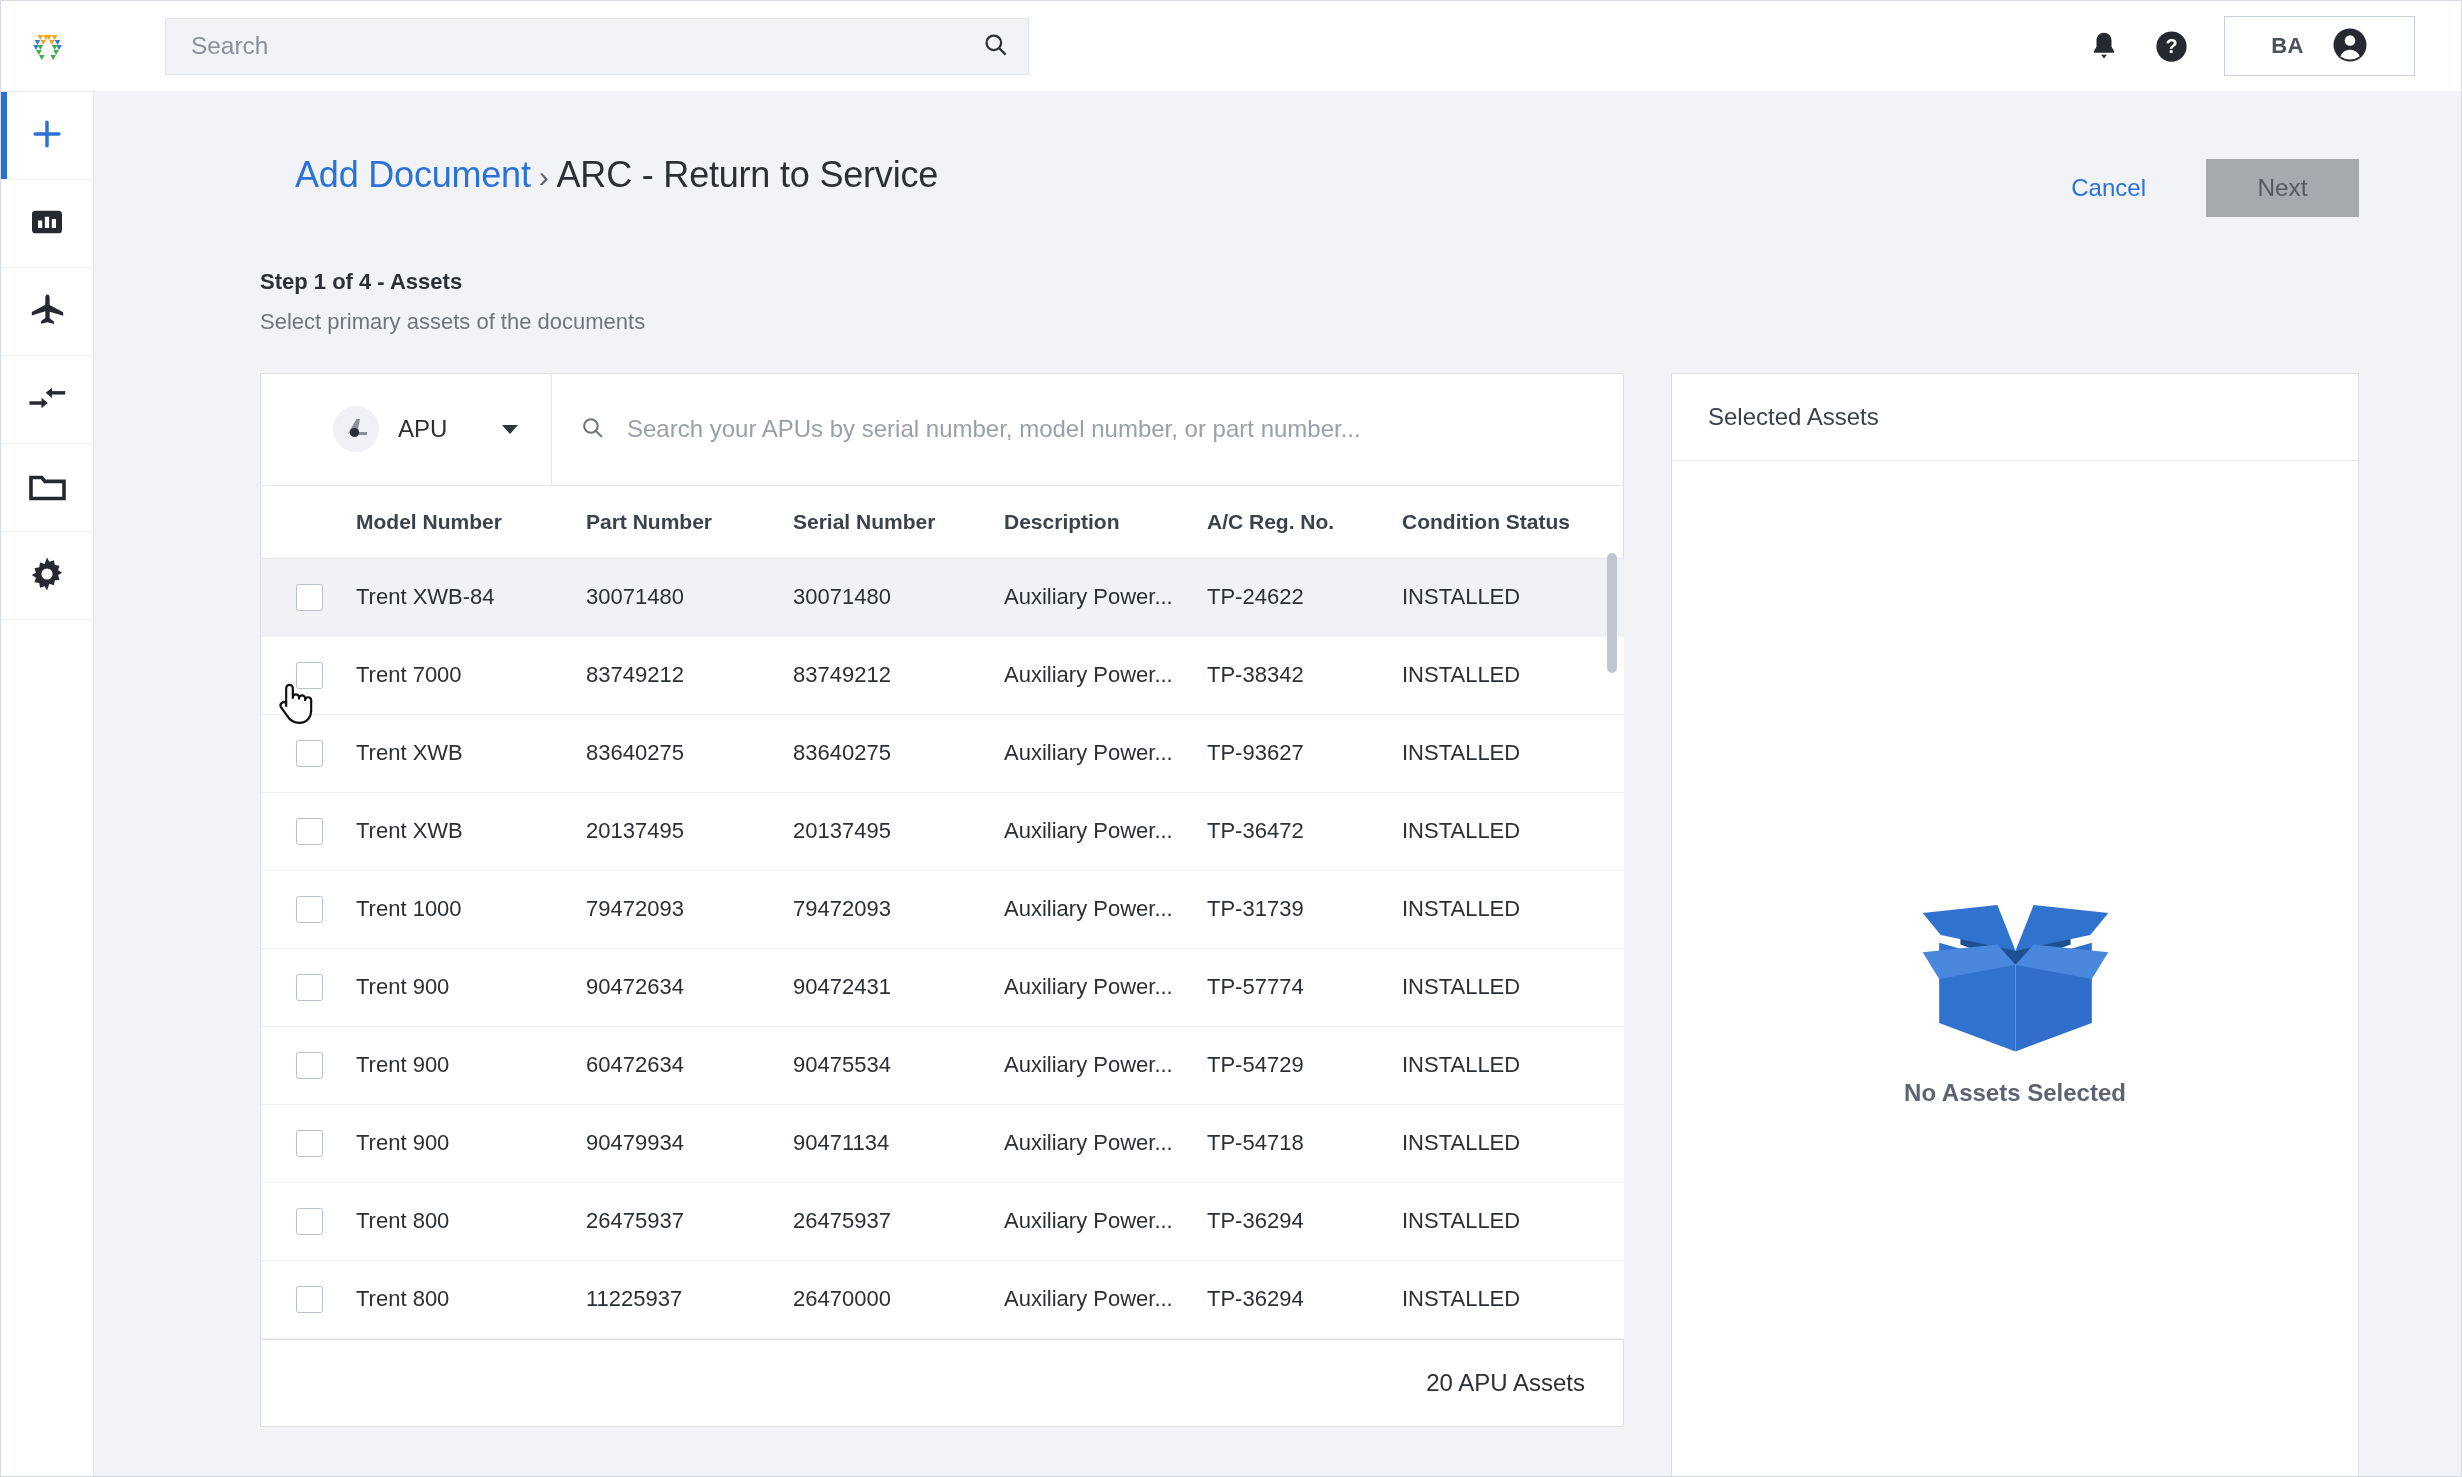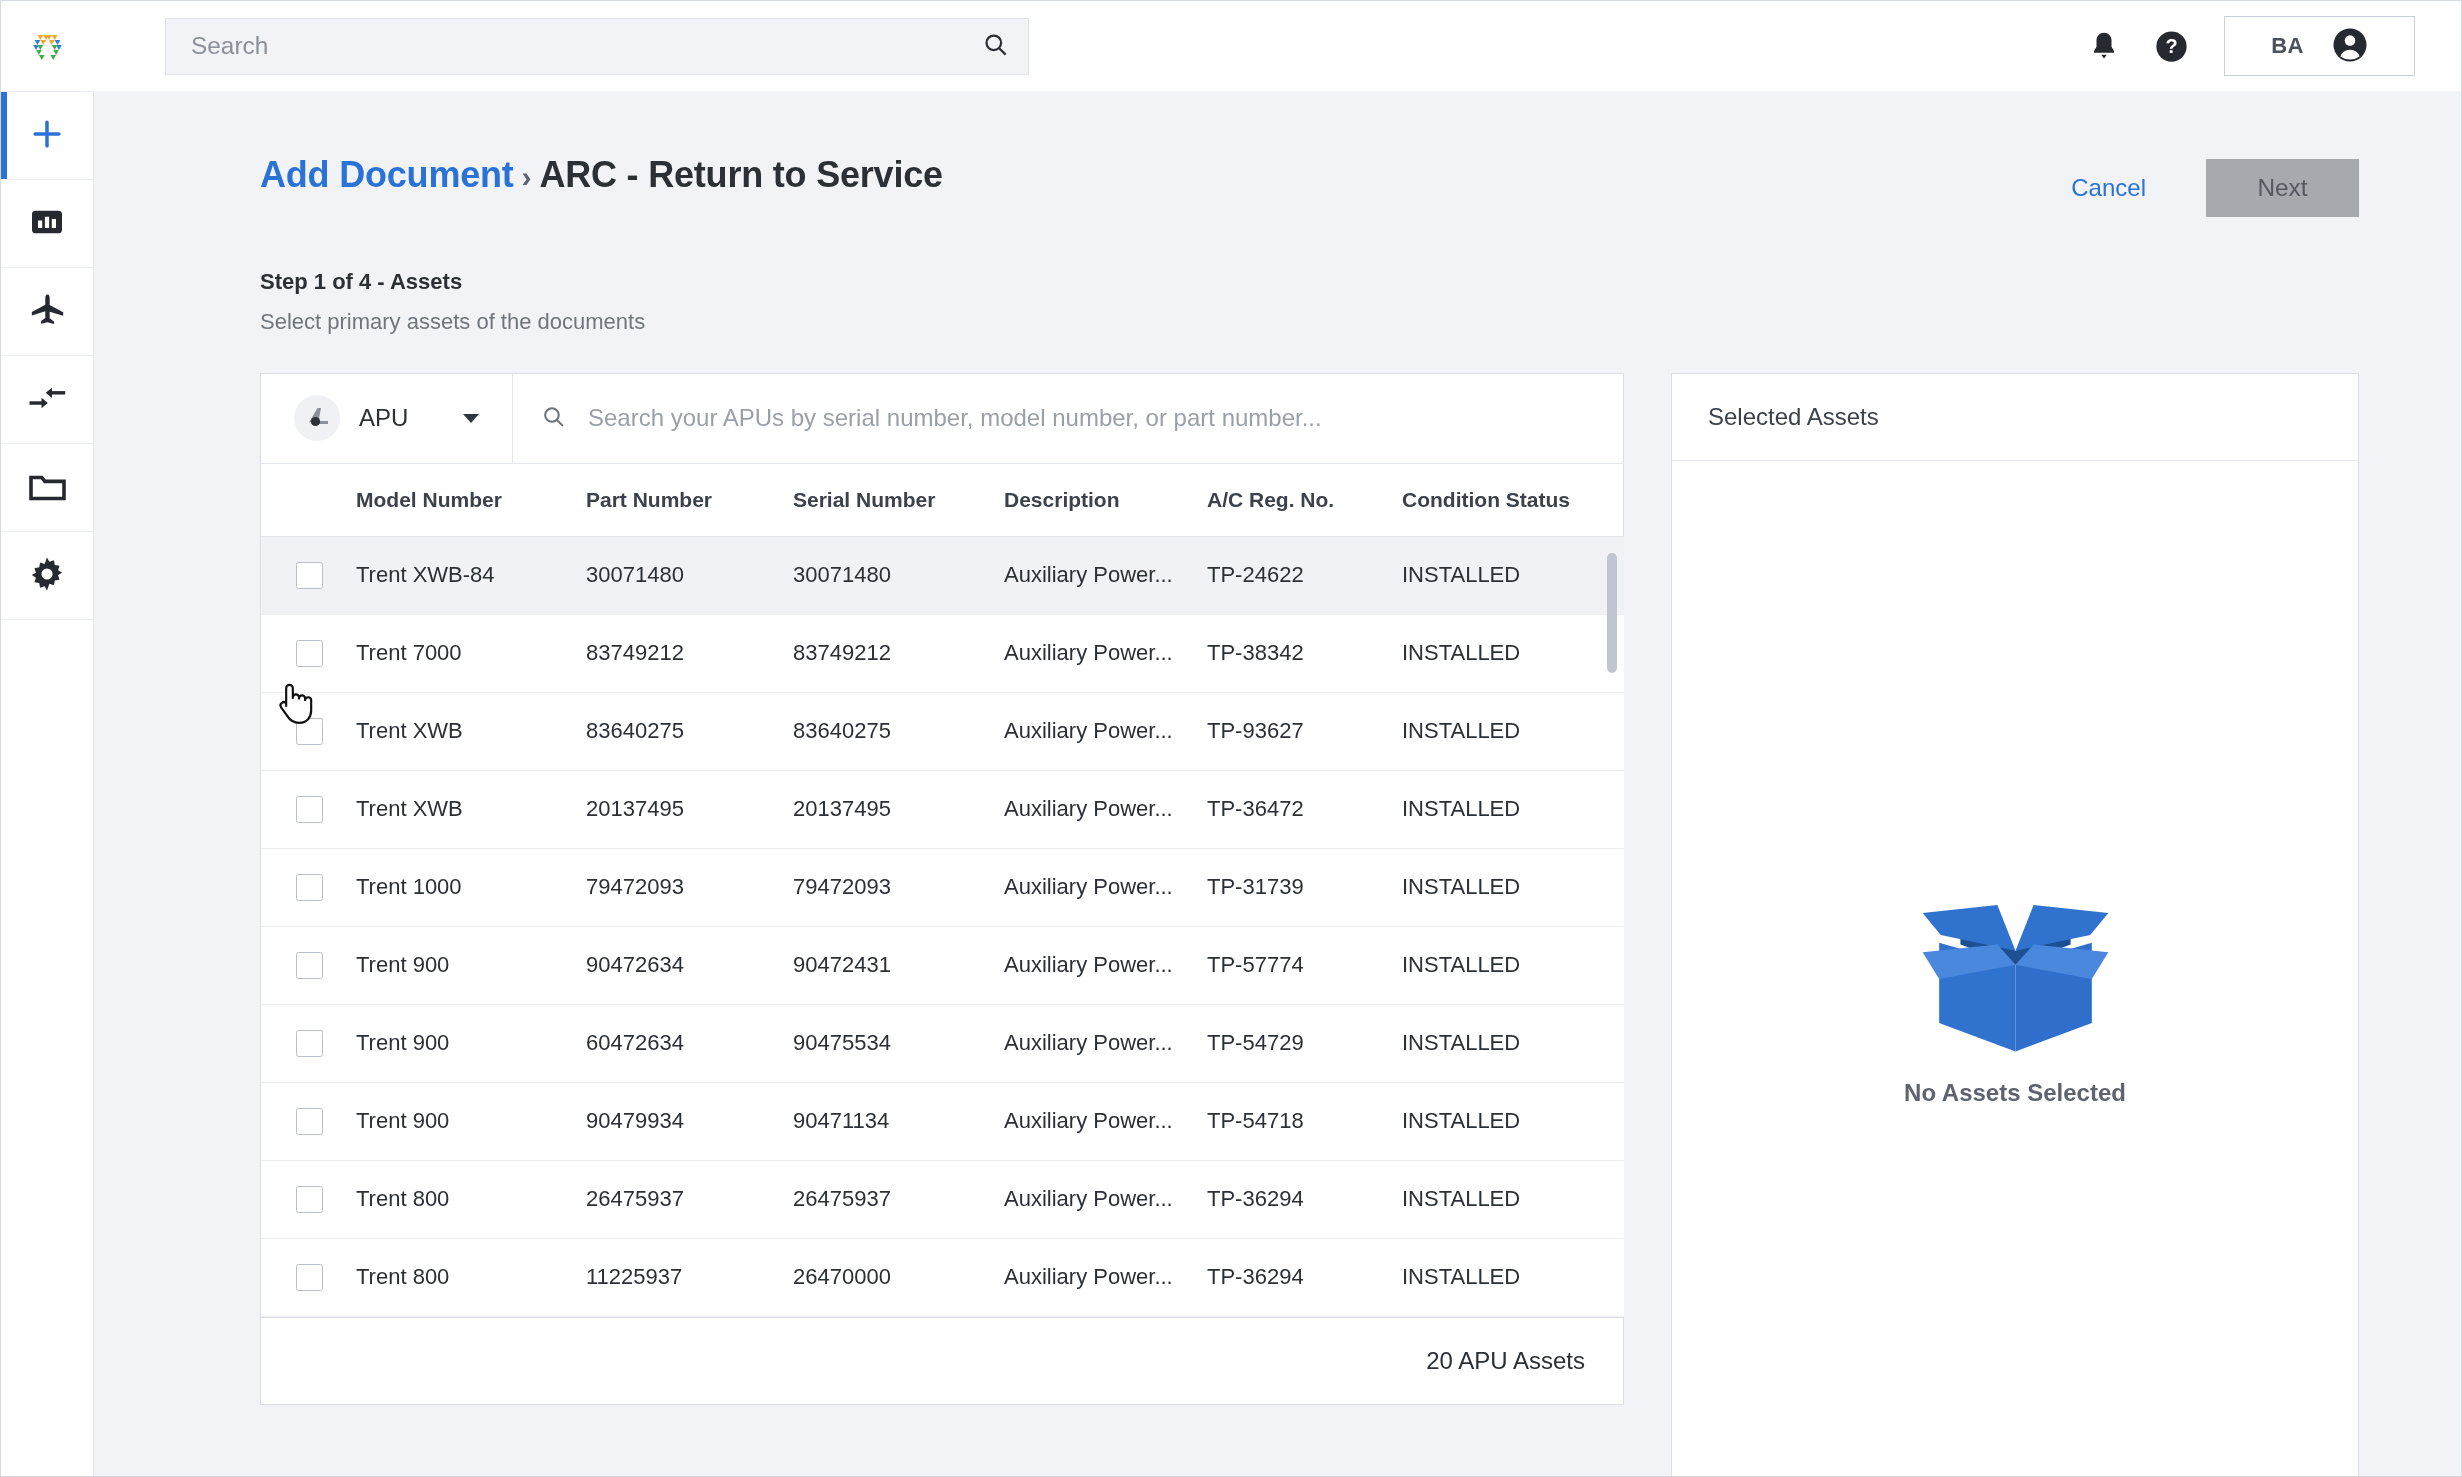--- a/index.html
+++ b/index.html
@@ -131,23 +131,24 @@
 
   .content-inner { padding: 63px 102px 0 166px; }
 
   
   .page-head {
     display: flex;
     align-items: flex-start;
   }
   .breadcrumb {
     font-size: 36px;
-    font-weight: 700;
+    font-weight: 400;
     letter-spacing: -0.2px;
     white-space: nowrap;
+    margin-left: 35px;
   }
   .crumb-link { color: #2a72d6; cursor: pointer; }
   .crumb-sep { color: #5d646f; margin: 0 8px; font-size: 30px; }
   .crumb-current { color: #2b2f36; }
 
   .head-actions {
     margin-left: auto;
     display: flex;
     align-items: center;
     gap: 60px;
@@ -189,24 +190,25 @@
     align-items: flex-start;
   }
 
   .left-panel {
     width: 1364px;
     background: #ffffff;
     border: 0.8px solid #dadfe6;
   }
 
   .search-row {
-    height: 90px;
+    height: 112px;
     display: flex;
     align-items: stretch;
     border-bottom: 0.8px solid #e4e8ee;
+    padding-left: 39px;
   }
   .type-select {
     width: 252px;
     display: flex;
     align-items: center;
     gap: 19px;
     padding-left: 33px;
     border-right: 0.8px solid #e4e8ee;
     cursor: pointer;
   }

